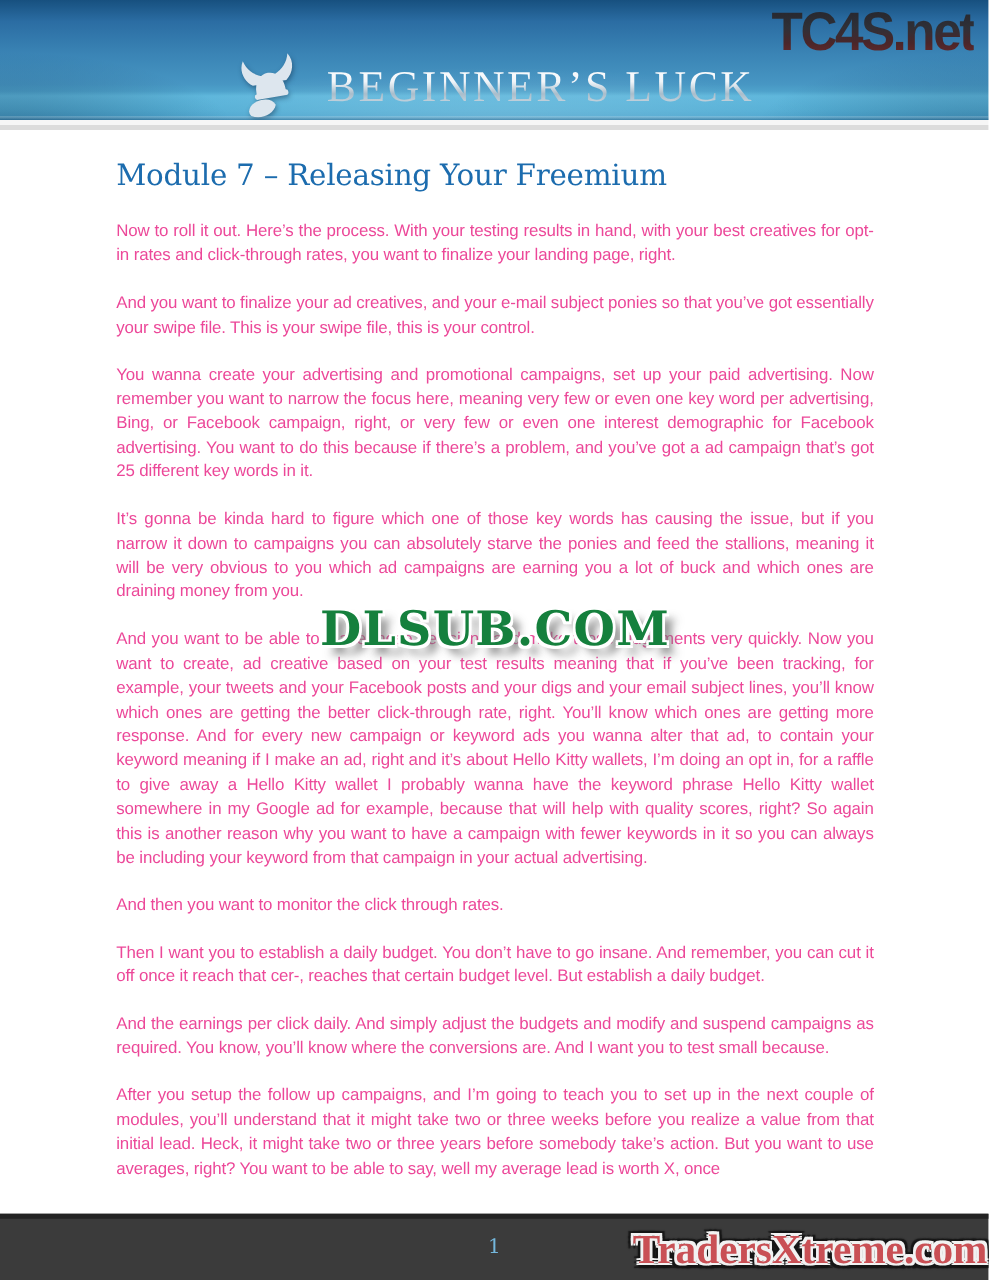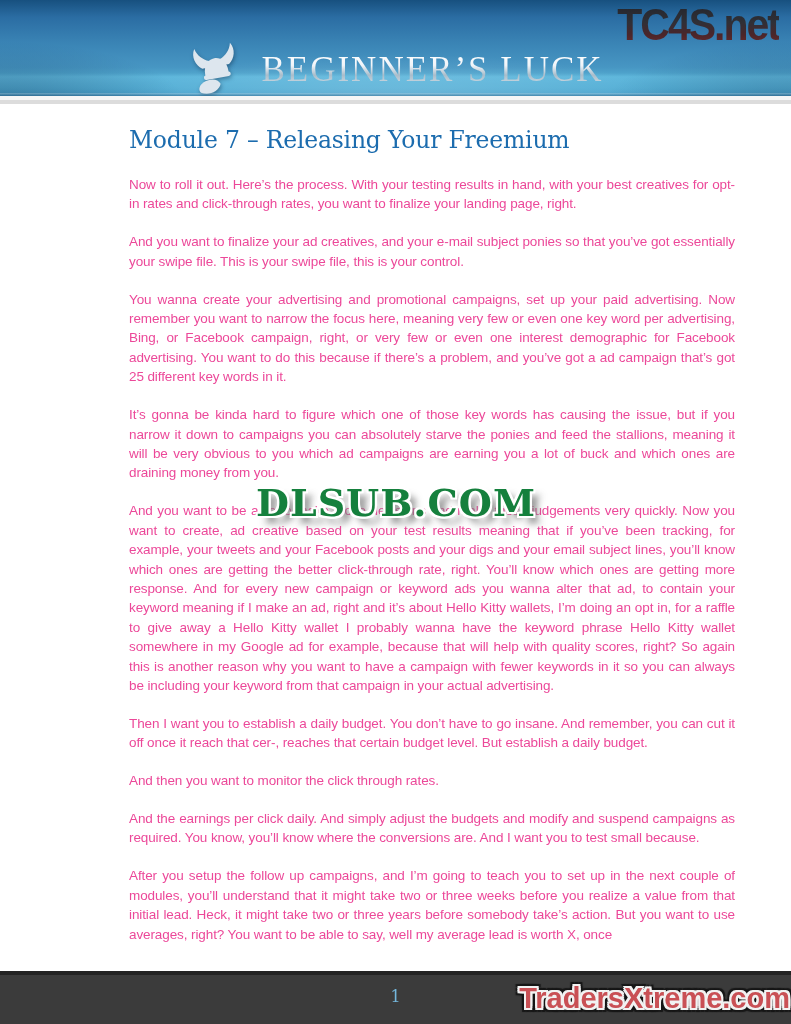--- a/index.html
+++ b/index.html
@@ -45,21 +45,20 @@
   }
 
   
   .sep-light { position:absolute; top:96px; left:0; width:791px; height:4px; background:#f6f6f6; }
   .sep-gray  { position:absolute; top:100px; left:0; width:791px; height:4px; background:#dcdcdc; }
 
   
   .content {
     position:absolute; top:0; left:93px; width:606px;
     color:#5a5a5a;
-    margin-left:36px;
   }
   .title {
     margin:124px 0 18px 0;
     font-family:"DejaVu Serif", serif;
     font-weight:normal;
     font-size:23.5px; line-height:33px; letter-spacing:-0.2px;
     color:#1c6cae;
   }
   .title .tl { display:block; }
   .content p {
@@ -86,22 +85,22 @@
   .footer {
     position:absolute; left:0; bottom:0; width:791px; height:53px;
     background:#3b3b3b; border-top:4px solid #232323; box-sizing:border-box;
   }
   .pagenum {
     position:absolute; left:50%; transform:translateX(-50%); top:12px;
     font-family:"DejaVu Serif", serif; font-size:16px; color:#74b7dc;
   }
   .footer-wm {
     position:absolute; right:1px; top:9px;
-    font-family:Liberation Sans, sans-serif;
-    font-weight:bold; font-size:29px; line-height:1; letter-spacing:0;
+    font-family:Liberation Serif, serif;
+    font-weight:bold; font-size:33px; line-height:1; letter-spacing:0;
     color:#c95055;
     text-shadow:
       -2px -2px 0 #f2f2f2, 2px -2px 0 #f2f2f2, -2px 2px 0 #f2f2f2, 2px 2px 0 #f2f2f2,
       0 -2px 0 #f2f2f2, 0 2px 0 #f2f2f2, -2px 0 0 #f2f2f2, 2px 0 0 #f2f2f2,
       -4px -4px 1px #161616, 4px -4px 1px #161616, -4px 4px 1px #161616, 4px 4px 1px #161616,
       0 -4px 1px #161616, 0 4px 1px #161616, -4px 0 1px #161616, 4px 0 1px #161616;
   }
 </style>
 </head>
 <body>
@@ -131,22 +130,22 @@
 
   <main class="content">
     <h1 class="title">
       <span class="tl">Module 7 – Releasing Your Freemium</span>
     </h1>
     <p>Now to roll it out. Here’s the process. With your testing results in hand, with your best creatives for opt-in rates and click-through rates, you want to finalize your landing page, right.</p>
     <p>And you want to finalize your ad creatives, and your e-mail subject ponies so that you’ve got essentially your swipe file. This is your swipe file, this is your control.</p>
     <p>You wanna create your advertising and promotional campaigns, set up your paid advertising. Now remember you want to narrow the focus here, meaning very few or even one key word per advertising, Bing, or Facebook campaign, right, or very few or even one interest demographic for Facebook advertising. You want to do this because if there’s a problem, and you’ve got a ad campaign that’s got 25 different key words in it.</p>
     <p>It’s gonna be kinda hard to figure which one of those key words has causing the issue, but if you narrow it down to campaigns you can absolutely starve the ponies and feed the stallions, meaning it will be very obvious to you which ad campaigns are earning you a lot of buck and which ones are draining money from you.</p>
     <p>And you want to be able to make those decisions and make those judgements very quickly. Now you want to create, ad creative based on your test results meaning that if you’ve been tracking, for example, your tweets and your Facebook posts and your digs and your email subject lines, you’ll know which ones are getting the better click-through rate, right. You’ll know which ones are getting more response. And for every new campaign or keyword ads you wanna alter that ad, to contain your keyword meaning if I make an ad, right and it’s about Hello Kitty wallets, I’m doing an opt in, for a raffle to give away a Hello Kitty wallet I probably wanna have the keyword phrase Hello Kitty wallet somewhere in my Google ad for example, because that will help with quality scores, right? So again this is another reason why you want to have a campaign with fewer keywords in it so you can always be including your keyword from that campaign in your actual advertising.</p>
+    <p>And then you want to monitor the click through rates.</p>
     <p>Then I want you to establish a daily budget. You don’t have to go insane. And remember, you can cut it off once it reach that cer-, reaches that certain budget level. But establish a daily budget.</p>
-    <p>And then you want to monitor the click through rates.</p>
     <p>And the earnings per click daily. And simply adjust the budgets and modify and suspend campaigns as required. You know, you’ll know where the conversions are. And I want you to test small because.</p>
     <p>After you setup the follow up campaigns, and I’m going to teach you to set up in the next couple of modules, you’ll understand that it might take two or three weeks before you realize a value from that initial lead. Heck, it might take two or three years before somebody take’s action. But you want to use averages, right? You want to be able to say, well my average lead is worth X, once</p>
   </main>
 
   <div class="center-wm">DLSUB.COM</div>
 
   <footer class="footer">
     <span class="pagenum">1</span>
     <span class="footer-wm">TradersXtreme.com</span>
   </footer>

